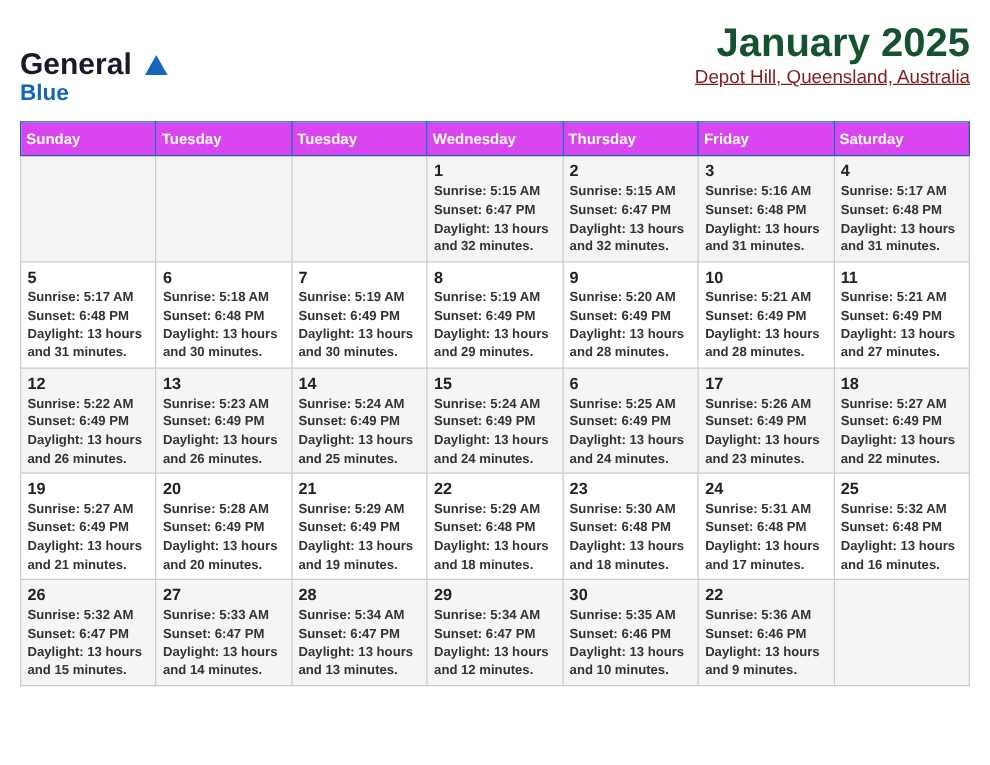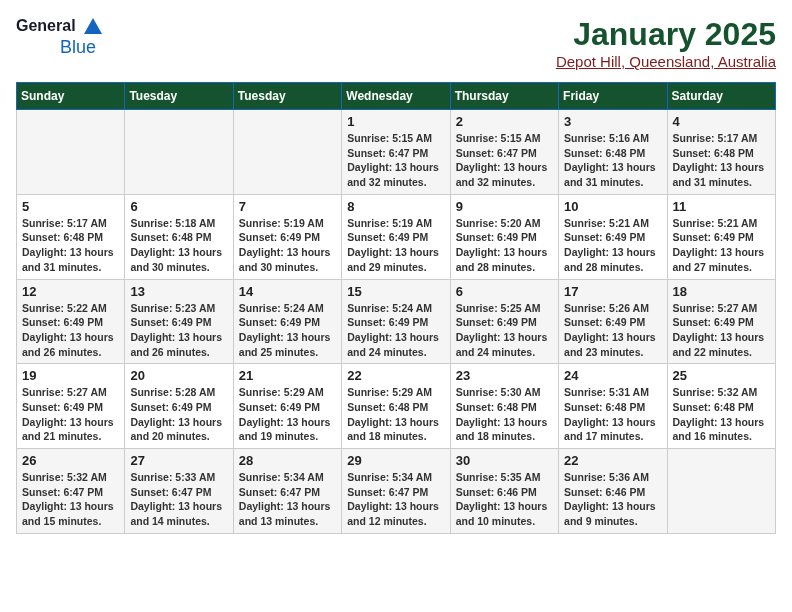--- a/index.html
+++ b/index.html
@@ -32,21 +32,21 @@
       font-size: 15px;
       color: #7f1d1d;
       text-decoration: underline;
     }
     table {
       width: 100%;
       border-collapse: collapse;
       font-size: 11px;
     }
     thead tr th {
-      background: #14532d;
+      background: #d946ef;
       color: #fff;
       padding: 6px 4px;
       text-align: left;
       font-size: 12px;
       font-weight: bold;
       border: 1px solid #1565c0;
     }
     tbody tr td {
       border: 1px solid #ccc;
       vertical-align: top;
@@ -77,28 +77,28 @@
       background: #f5f5f5;
     }
   </style>
 </head>
 <body>
 
 <div class="header">
   <div class="logo">
     <div>
       <div style="display:flex; align-items:center;">
-        <div style="font-size:16px; font-weight:bold; color:#1a1a2e; line-height:1.1;">
+        <div style="font-size:24px; font-weight:bold; color:#1a1a2e; line-height:1.1;margin-top:23px;">
           <span style="color:#1a1a2e;">General</span>
           <svg width="22" height="22" viewBox="0 0 22 22" style="vertical-align:middle; margin: 0 2px;">
             <polygon points="11,2 20,18 2,18" fill="#1565c0"></polygon>
           </svg>
         </div>
       </div>
-      <div style="font-size:18px; font-weight:normal; color:#1565c0; line-height:1.1;margin-left:44px;">Blue</div>
+      <div style="font-size:18px; font-weight:bold; color:#1565c0; line-height:1.1;">Blue</div>
     </div>
   </div>
   <div class="title-block">
     <div class="calendar-title">January 2025</div>
     <div class="calendar-subtitle">Depot Hill, Queensland, Australia</div>
   </div>
 </div>
 
 <table>
   <thead>

